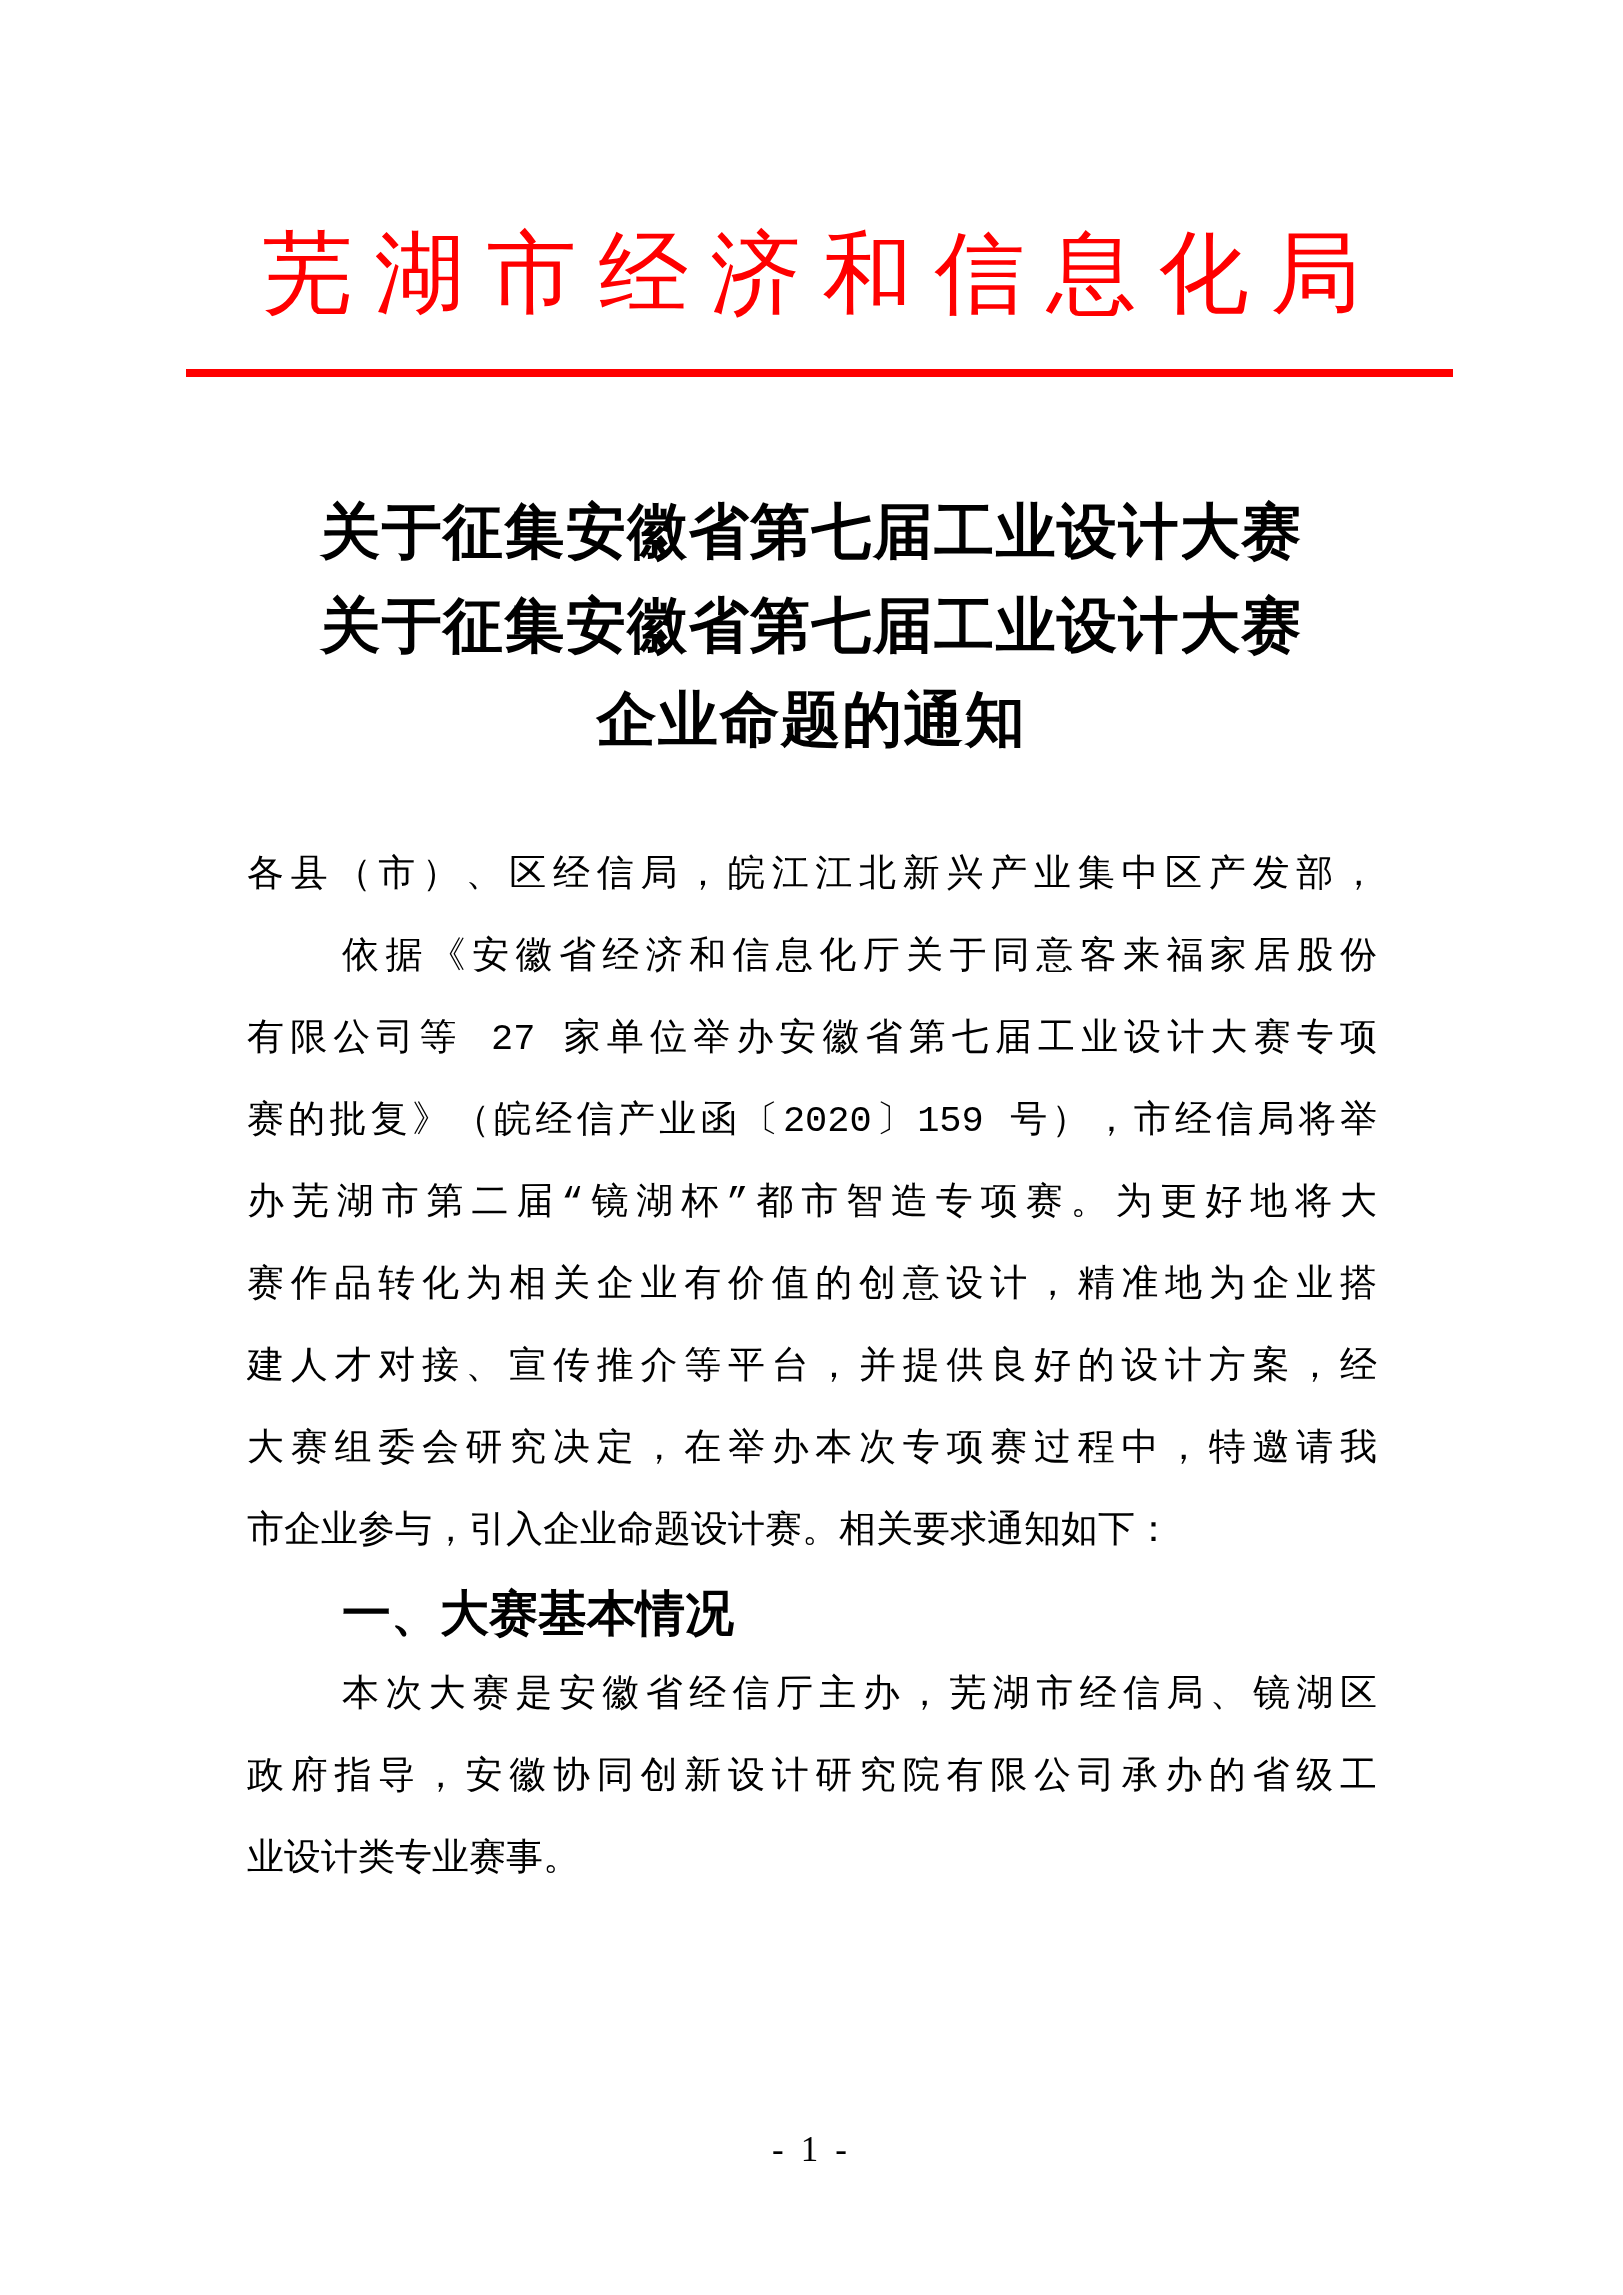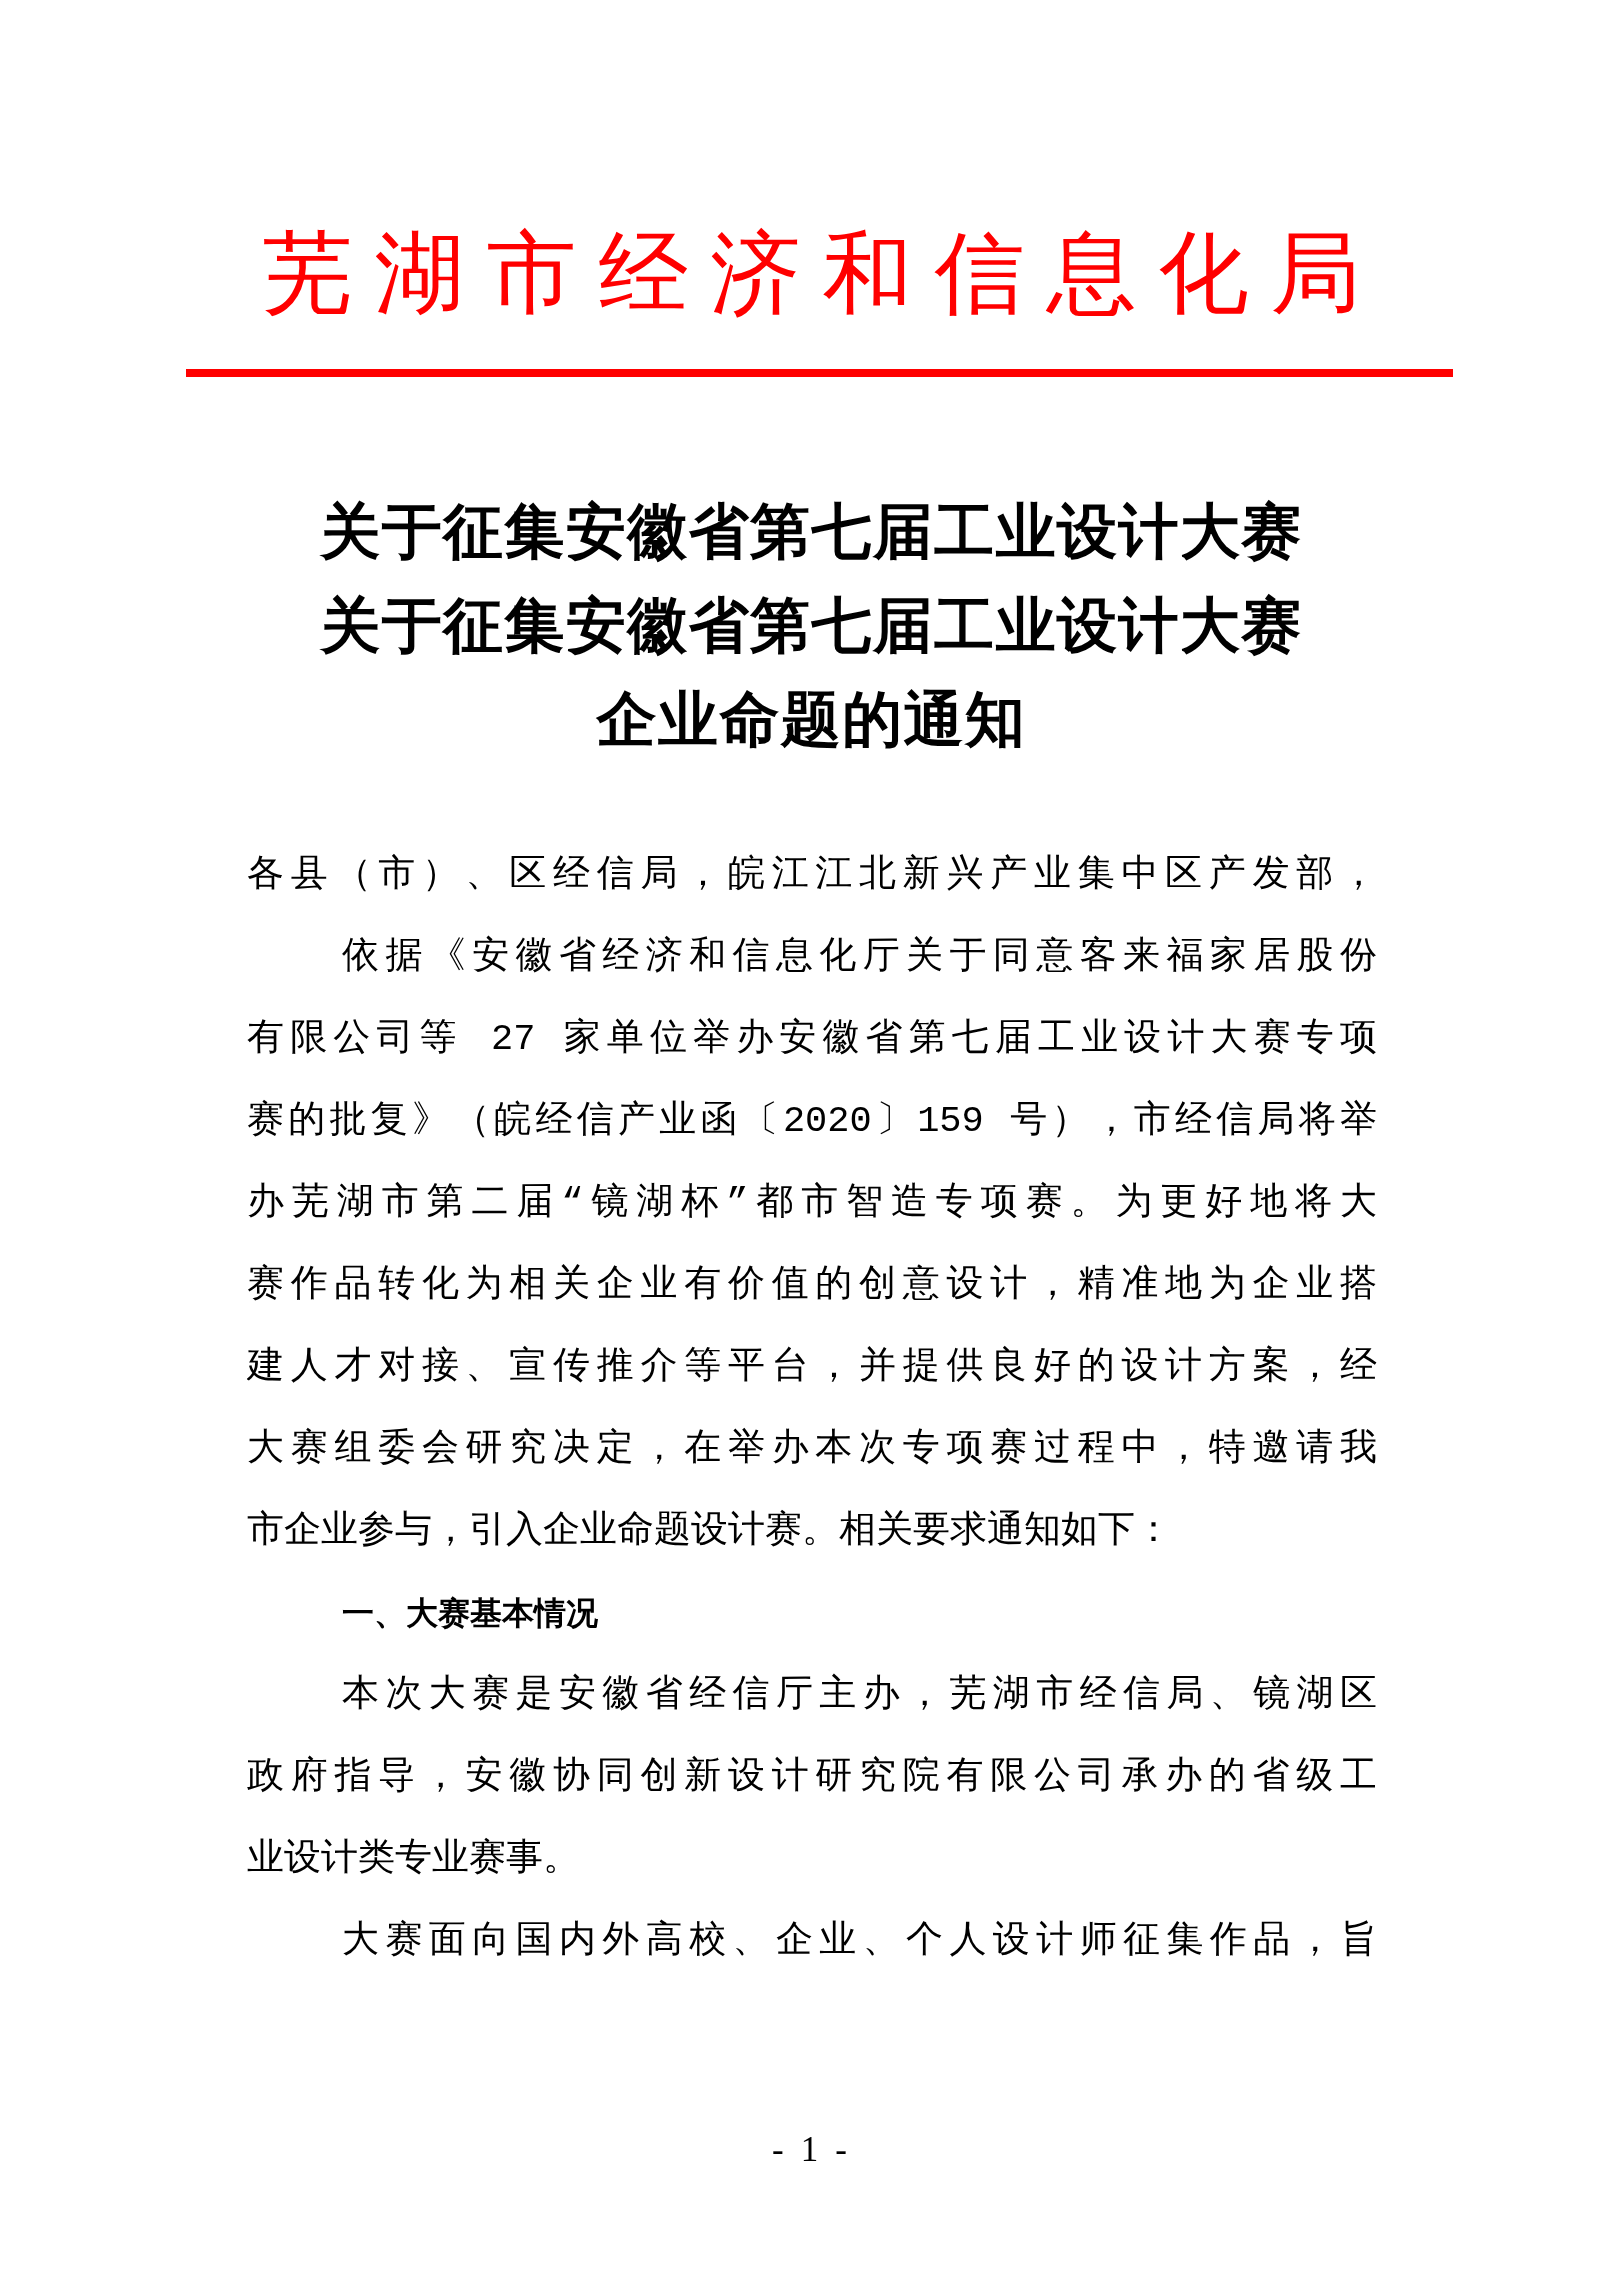--- a/index.html
+++ b/index.html
@@ -60,21 +60,21 @@
     text-align: justify;
     text-align-last: justify;
     word-break: break-all;
     height: 82px;
     overflow: hidden;
   }
   .line.indent { text-indent: 95px; }
   .line.heading {
     font-family: "Liberation Sans", "DejaVu Sans", sans-serif;
     font-weight: bold;
-    font-size: 32px;
+    font-size: 49px;
   }
   .page-number {
     position: absolute;
     top: 2128px;
     left: 0;
     width: 100%;
     text-align: center;
     font-size: 35px;
     line-height: 44px;
     letter-spacing: 4.1px;
@@ -102,19 +102,18 @@
     <div class="line full">赛的批复》（皖经信产业函〔2020〕159 号），市经信局将举</div>
     <div class="line full">办芜湖市第二届“镜湖杯”都市智造专项赛。为更好地将大</div>
     <div class="line full">赛作品转化为相关企业有价值的创意设计，精准地为企业搭</div>
     <div class="line full">建人才对接、宣传推介等平台，并提供良好的设计方案，经</div>
     <div class="line full">大赛组委会研究决定，在举办本次专项赛过程中，特邀请我</div>
     <div class="line">市企业参与，引入企业命题设计赛。相关要求通知如下：</div>
     <div class="line heading indent">一、大赛基本情况</div>
     <div class="line full indent">本次大赛是安徽省经信厅主办，芜湖市经信局、镜湖区</div>
     <div class="line full">政府指导，安徽协同创新设计研究院有限公司承办的省级工</div>
     <div class="line">业设计类专业赛事。</div>
-    <div class="line full indent">大赛面向国内外高校、企业、个人设计师征集作品，旨</div>
   </div>
 
   <div class="page-number">- 1 -</div>
 
 </div>
 
 
 </body></html>

